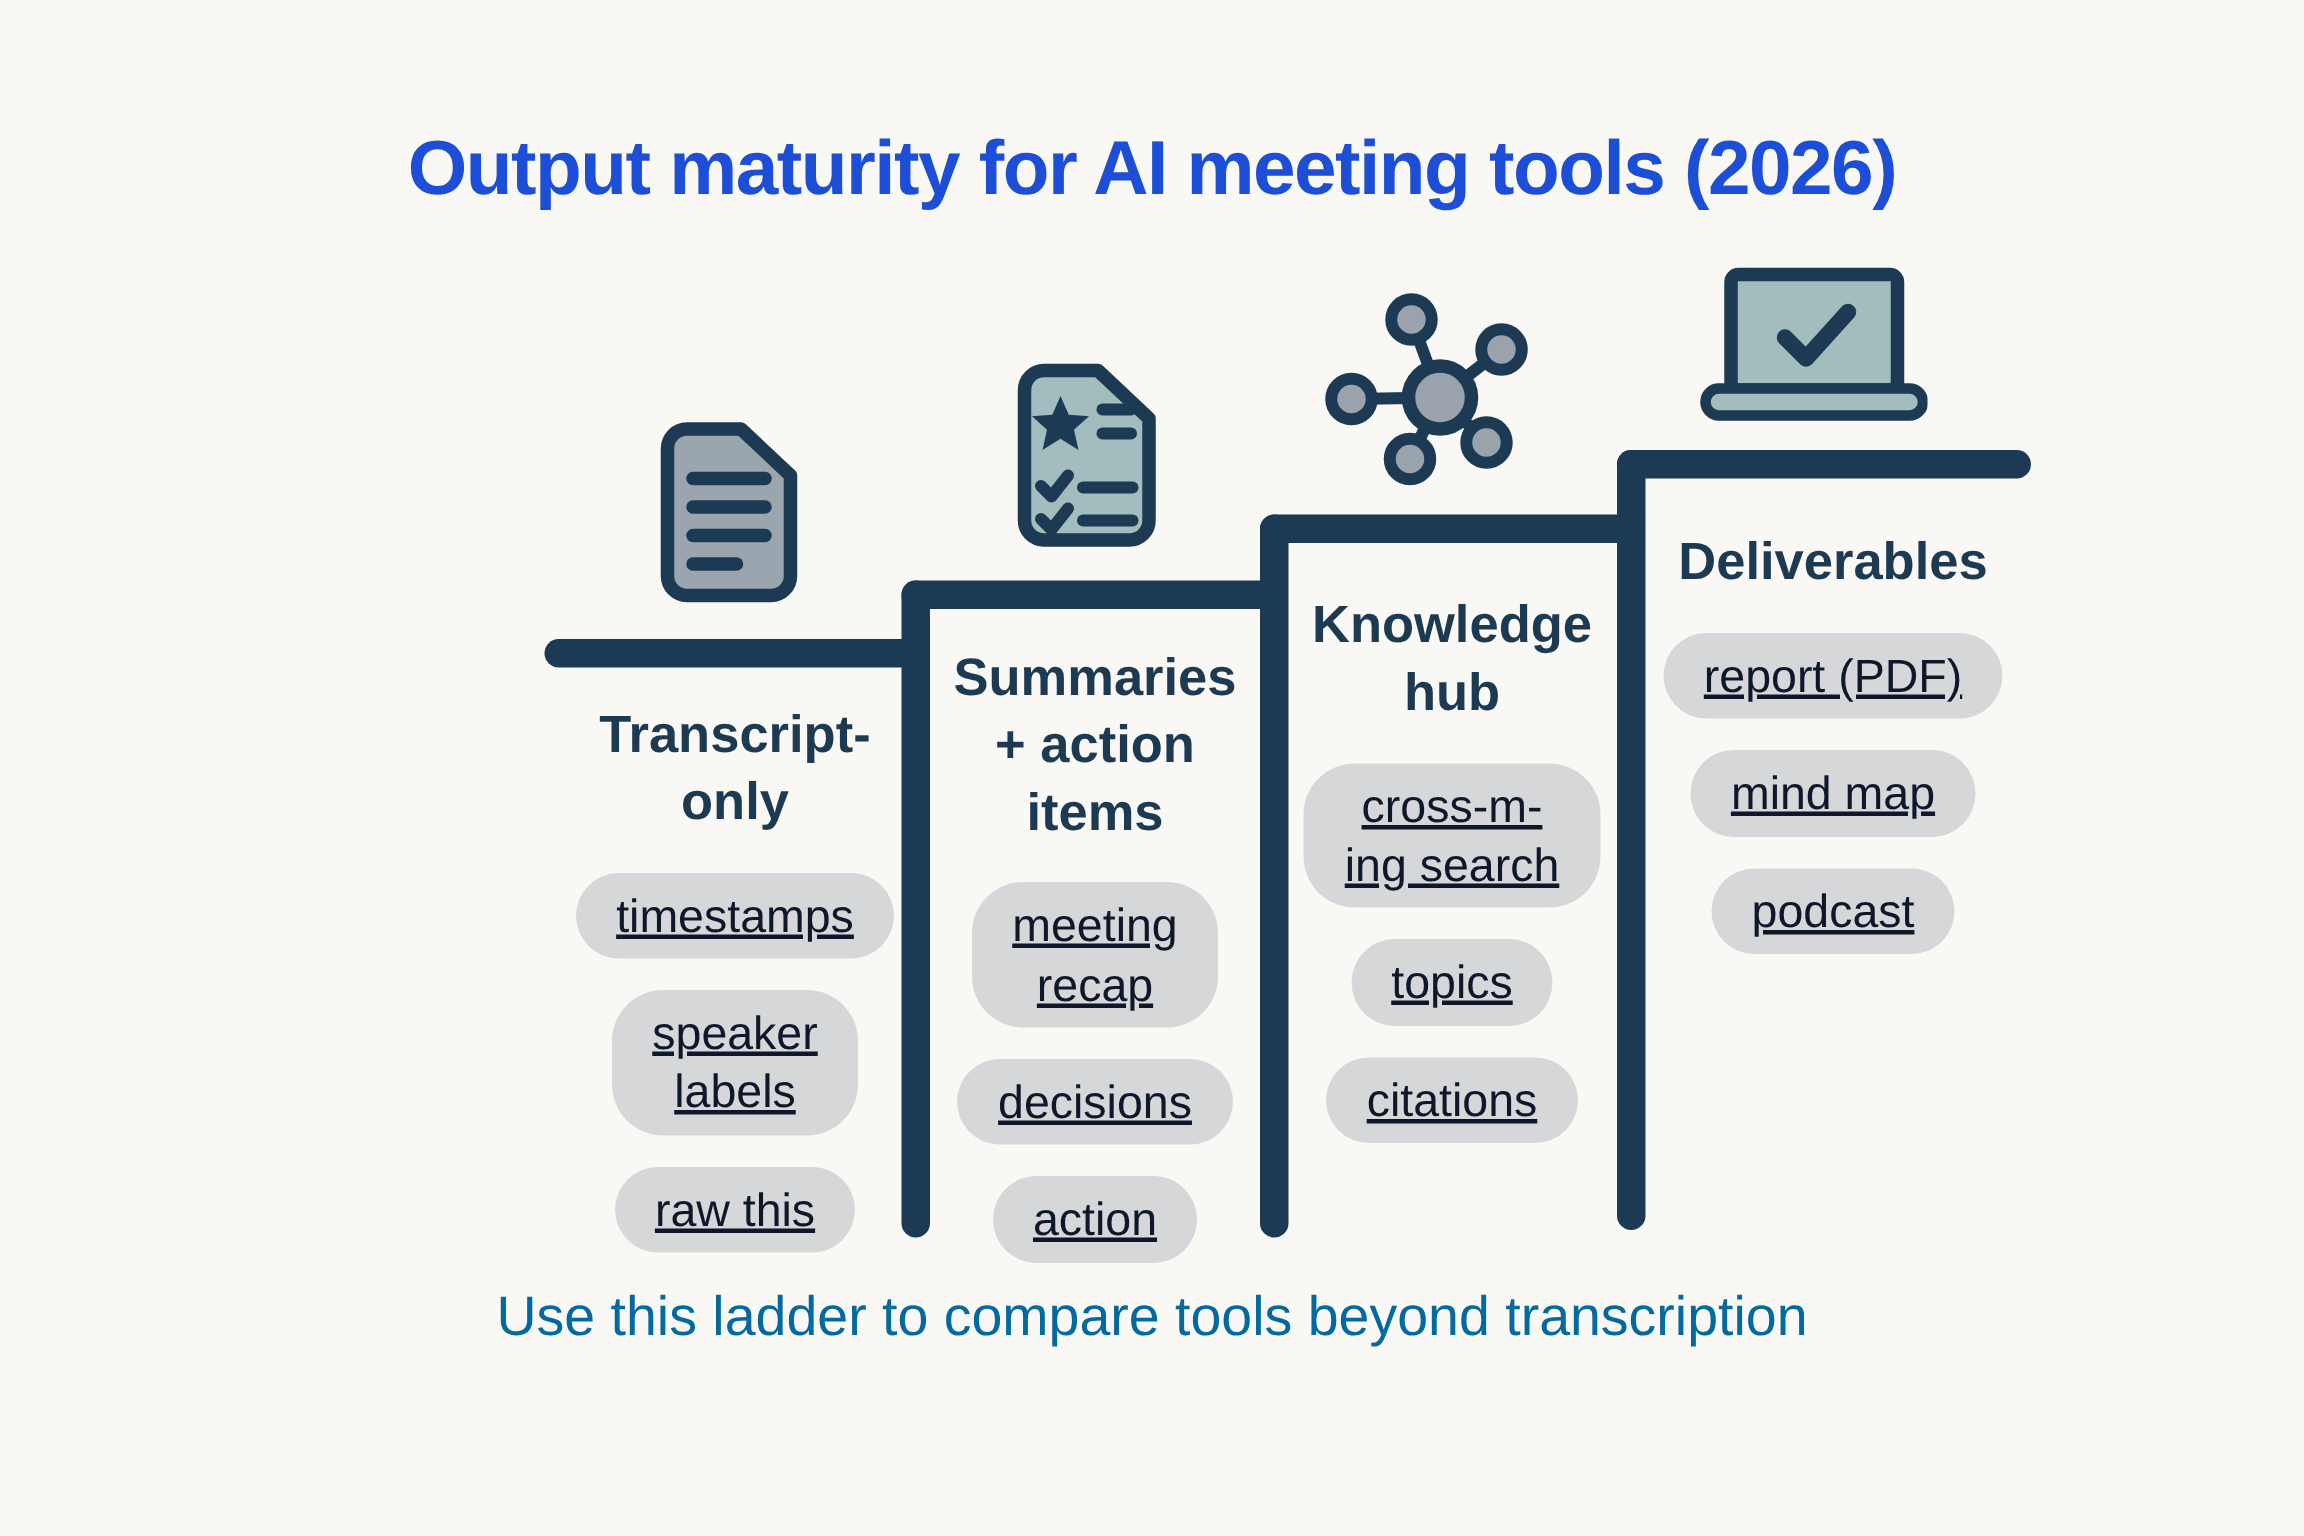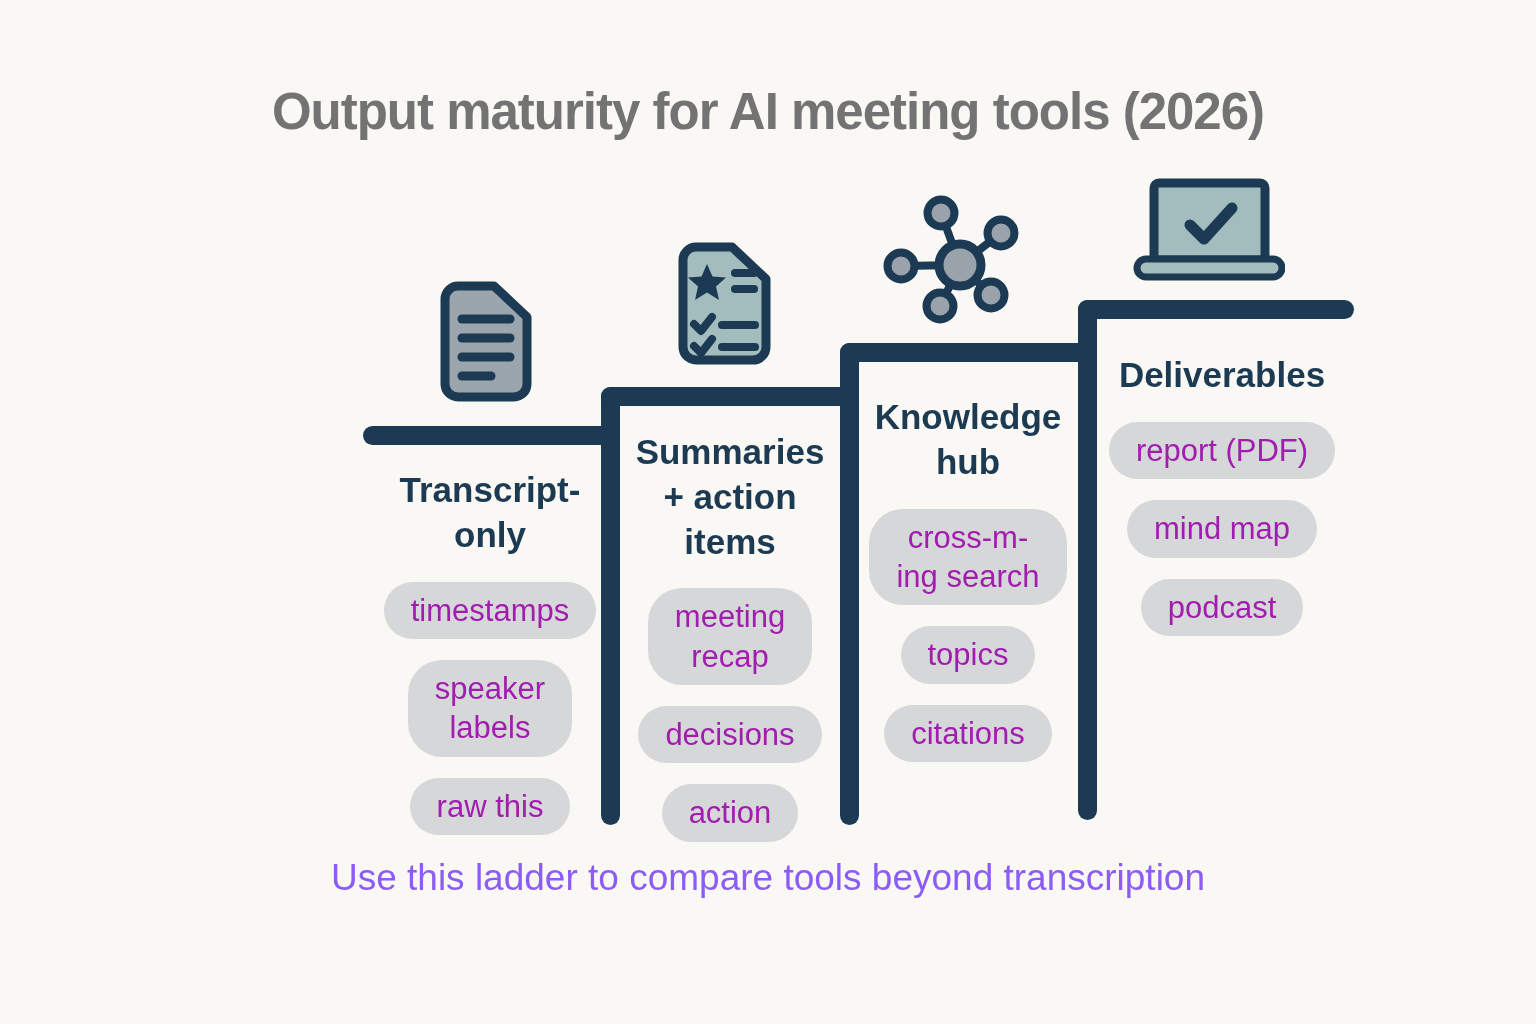--- a/index.html
+++ b/index.html
@@ -11,21 +11,21 @@
     font-family:"Liberation Sans", sans-serif;
     color:#1d3a53;
   }
   .title{
     position:absolute;
     left:0;top:82px;width:100%;
     text-align:center;
     font-size:51px;
     font-weight:700;
     letter-spacing:-1px;
-    color:#737373;
+    color:#1d4ed8;
     white-space:pre-line;
   }
   .bar{
     position:absolute;
     background:#1c3a53;
     border-radius:10px;
   }
   .col{
     position:absolute;
     display:flex;
@@ -37,36 +37,37 @@
     font-size:35px;
     font-weight:700;
     line-height:1.28;
     text-align:center;
     white-space:pre-line;
     color:#1d3a53;
     margin-bottom:3px;
   }
   .pill{
     background:#d6d7d9;
-    color:#a21caf;
+    color:#0f172a;
     border-radius:34px;
     padding:9px 27px;
     font-size:31px;
     font-weight:500;
     line-height:1.27;
     text-align:center;
     white-space:pre-line;
+    text-decoration:underline;
   }
   .footer{
     position:absolute;
     left:0;top:857px;width:100%;
     text-align:center;
     font-size:37px;
     font-weight:500;
-    color:#8b5cf6;
+    color:#0369a1;
   }
   .icon{position:absolute;}
 </style>
 </head>
 <body>
 
 <div class="canvas">
 
   <div class="title">Output maturity for AI meeting tools (2026)</div>
 

